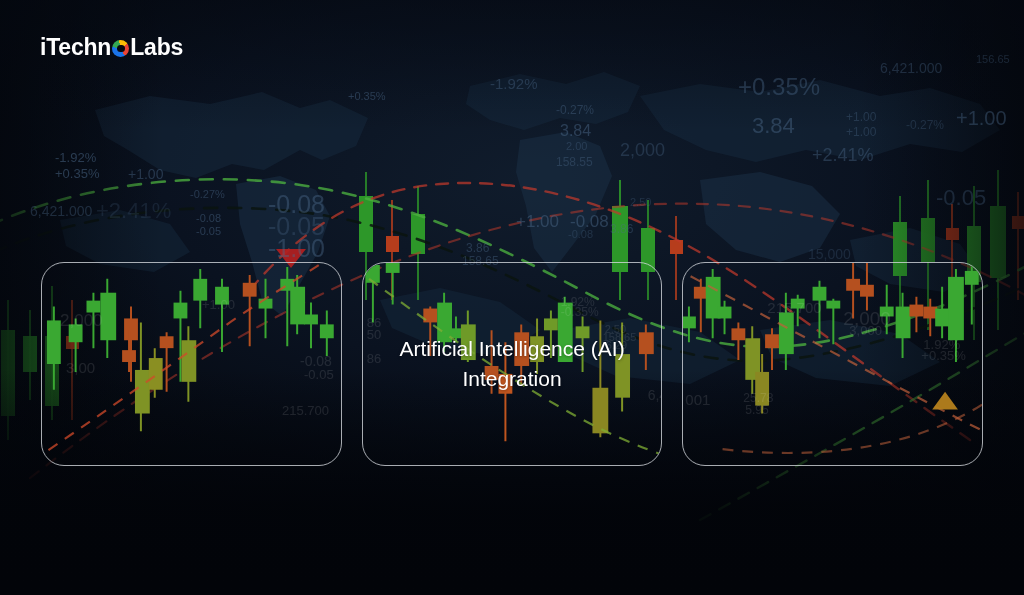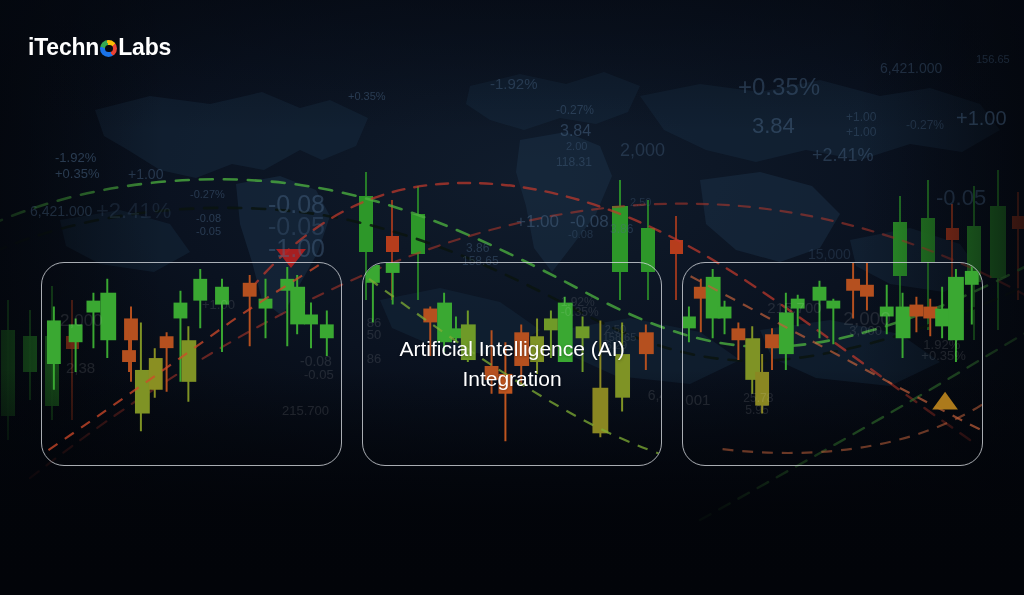--- a/index.html
+++ b/index.html
@@ -35,21 +35,21 @@
   .bg-svg, .fg-svg {
     position: absolute;
     inset: 0;
     width: 1024px;
     height: 595px;
   }
 
   
   .logo {
     position: absolute;
-    left: 28px;
+    left: 40px;
     top: 34px;
     display: flex;
     align-items: center;
     font-size: 23px;
     font-weight: bold;
     color: #ffffff;
     letter-spacing: -0.2px;
     z-index: 40;
   }
   .logo-o {
@@ -231,21 +231,21 @@
       <div style="position: absolute; left: 190px; top: 188px; font-size: 11px; color: rgb(77, 107, 140); opacity: 0.42; white-space: nowrap; font-family: &quot;Liberation Sans&quot;, sans-serif;">-0.27%</div>
       <div style="position: absolute; left: 196px; top: 212px; font-size: 11px; color: rgb(77, 107, 140); opacity: 0.45; white-space: nowrap; font-family: &quot;Liberation Sans&quot;, sans-serif;">-0.08</div>
       <div style="position: absolute; left: 196px; top: 225px; font-size: 11px; color: rgb(77, 107, 140); opacity: 0.45; white-space: nowrap; font-family: &quot;Liberation Sans&quot;, sans-serif;">-0.05</div>
       <div style="position: absolute; left: 268px; top: 190px; font-size: 25px; color: rgb(77, 107, 140); opacity: 0.42; white-space: nowrap; font-family: &quot;Liberation Sans&quot;, sans-serif;">-0.08</div>
       <div style="position: absolute; left: 268px; top: 212px; font-size: 25px; color: rgb(77, 107, 140); opacity: 0.3; white-space: nowrap; font-family: &quot;Liberation Sans&quot;, sans-serif;">-0.05</div>
       <div style="position: absolute; left: 268px; top: 234px; font-size: 25px; color: rgb(77, 107, 140); opacity: 0.42; white-space: nowrap; font-family: &quot;Liberation Sans&quot;, sans-serif;">-1.00</div>
       <div style="position: absolute; left: 620px; top: 140px; font-size: 18px; color: rgb(77, 107, 140); opacity: 0.34; white-space: nowrap; font-family: &quot;Liberation Sans&quot;, sans-serif;">2,000</div>
       <div style="position: absolute; left: 556px; top: 103px; font-size: 12px; color: rgb(77, 107, 140); opacity: 0.4; white-space: nowrap; font-family: &quot;Liberation Sans&quot;, sans-serif;">-0.27%</div>
       <div style="position: absolute; left: 560px; top: 122px; font-size: 16px; color: rgb(77, 107, 140); opacity: 0.46; white-space: nowrap; font-family: &quot;Liberation Sans&quot;, sans-serif;">3.84</div>
       <div style="position: absolute; left: 566px; top: 140px; font-size: 11px; color: rgb(77, 107, 140); opacity: 0.34; white-space: nowrap; font-family: &quot;Liberation Sans&quot;, sans-serif;">2.00</div>
-      <div style="position: absolute; left: 556px; top: 155px; font-size: 12px; color: rgb(77, 107, 140); opacity: 0.36; white-space: nowrap; font-family: &quot;Liberation Sans&quot;, sans-serif;">118.31</div>
+      <div style="position: absolute; left: 556px; top: 155px; font-size: 12px; color: rgb(77, 107, 140); opacity: 0.36; white-space: nowrap; font-family: &quot;Liberation Sans&quot;, sans-serif;">158.55</div>
       <div style="position: absolute; left: 516px; top: 212px; font-size: 17px; color: rgb(77, 107, 140); opacity: 0.46; white-space: nowrap; font-family: &quot;Liberation Sans&quot;, sans-serif;">+1.00</div>
       <div style="position: absolute; left: 570px; top: 212px; font-size: 17px; color: rgb(77, 107, 140); opacity: 0.46; white-space: nowrap; font-family: &quot;Liberation Sans&quot;, sans-serif;">-0.08</div>
       <div style="position: absolute; left: 610px; top: 222px; font-size: 12px; color: rgb(77, 107, 140); opacity: 0.36; white-space: nowrap; font-family: &quot;Liberation Sans&quot;, sans-serif;">3.86</div>
       <div style="position: absolute; left: 568px; top: 228px; font-size: 11px; color: rgb(77, 107, 140); opacity: 0.3; white-space: nowrap; font-family: &quot;Liberation Sans&quot;, sans-serif;">-0.08</div>
       <div style="position: absolute; left: 466px; top: 241px; font-size: 12px; color: rgb(77, 107, 140); opacity: 0.4; white-space: nowrap; font-family: &quot;Liberation Sans&quot;, sans-serif;">3.86</div>
       <div style="position: absolute; left: 462px; top: 254px; font-size: 12px; color: rgb(77, 107, 140); opacity: 0.38; white-space: nowrap; font-family: &quot;Liberation Sans&quot;, sans-serif;">158.65</div>
       <div style="position: absolute; left: 880px; top: 60px; font-size: 14px; color: rgb(77, 107, 140); opacity: 0.34; white-space: nowrap; font-family: &quot;Liberation Sans&quot;, sans-serif;">6,421.000</div>
       <div style="position: absolute; left: 976px; top: 53px; font-size: 11px; color: rgb(77, 107, 140); opacity: 0.3; white-space: nowrap; font-family: &quot;Liberation Sans&quot;, sans-serif;">156.65</div>
       <div style="position: absolute; left: 738px; top: 73px; font-size: 24px; color: rgb(77, 107, 140); opacity: 0.4; white-space: nowrap; font-family: &quot;Liberation Sans&quot;, sans-serif;">+0.35%</div>
       <div style="position: absolute; left: 752px; top: 113px; font-size: 22px; color: rgb(77, 107, 140); opacity: 0.44; white-space: nowrap; font-family: &quot;Liberation Sans&quot;, sans-serif;">3.84</div>
@@ -311,21 +311,21 @@
             <line x1="272" y1="40" x2="272" y2="86" stroke="#3aa832" stroke-width="2"></line>
               <rect x="265" y="52" width="14" height="10" fill="#3aa832"></rect>
             <line x1="288" y1="48" x2="288" y2="94" stroke="#3aa832" stroke-width="2"></line>
               <rect x="281" y="62" width="14" height="14" fill="#3aa832"></rect>
           </g>
           <path d="M-10,200 C50,160 120,110 190,60 C225,36 255,18 280,2" fill="none" stroke="#d04a2a" stroke-width="2.2" stroke-dasharray="11 9" opacity="0.75"></path>
         </svg>
       </div>
       <div class="card-overlay" style="position:absolute;inset:0;">
           <div style="position: absolute; left: 18px; top: 48px; font-size: 17px; color: rgb(255, 255, 255); opacity: 0.1; white-space: nowrap; font-family: &quot;Liberation Sans&quot;, sans-serif;">2,000</div>
-          <div style="position: absolute; left: 24px; top: 96px; font-size: 15px; color: rgb(255, 255, 255); opacity: 0.1; white-space: nowrap; font-family: &quot;Liberation Sans&quot;, sans-serif;">2,38</div>
+          <div style="position: absolute; left: 24px; top: 96px; font-size: 15px; color: rgb(255, 255, 255); opacity: 0.1; white-space: nowrap; font-family: &quot;Liberation Sans&quot;, sans-serif;">3,00</div>
           <div style="position: absolute; left: 258px; top: 90px; font-size: 14px; color: rgb(255, 255, 255); opacity: 0.1; white-space: nowrap; font-family: &quot;Liberation Sans&quot;, sans-serif;">-0.08</div>
           <div style="position: absolute; left: 262px; top: 104px; font-size: 13px; color: rgb(255, 255, 255); opacity: 0.1; white-space: nowrap; font-family: &quot;Liberation Sans&quot;, sans-serif;">-0.05</div>
           <div style="position: absolute; left: 240px; top: 140px; font-size: 13px; color: rgb(255, 255, 255); opacity: 0.1; white-space: nowrap; font-family: &quot;Liberation Sans&quot;, sans-serif;">215.700</div>
           <div style="position: absolute; left: 160px; top: 34px; font-size: 13px; color: rgb(255, 255, 255); opacity: 0.1; white-space: nowrap; font-family: &quot;Liberation Sans&quot;, sans-serif;">+1.00</div>
         </div>
     </div>
 
     <div class="card">
       <div class="card-chart">
         <svg viewBox="0 0 302 204" preserveAspectRatio="none" width="100%" height="100%" xmlns="http://www.w3.org/2000/svg">

